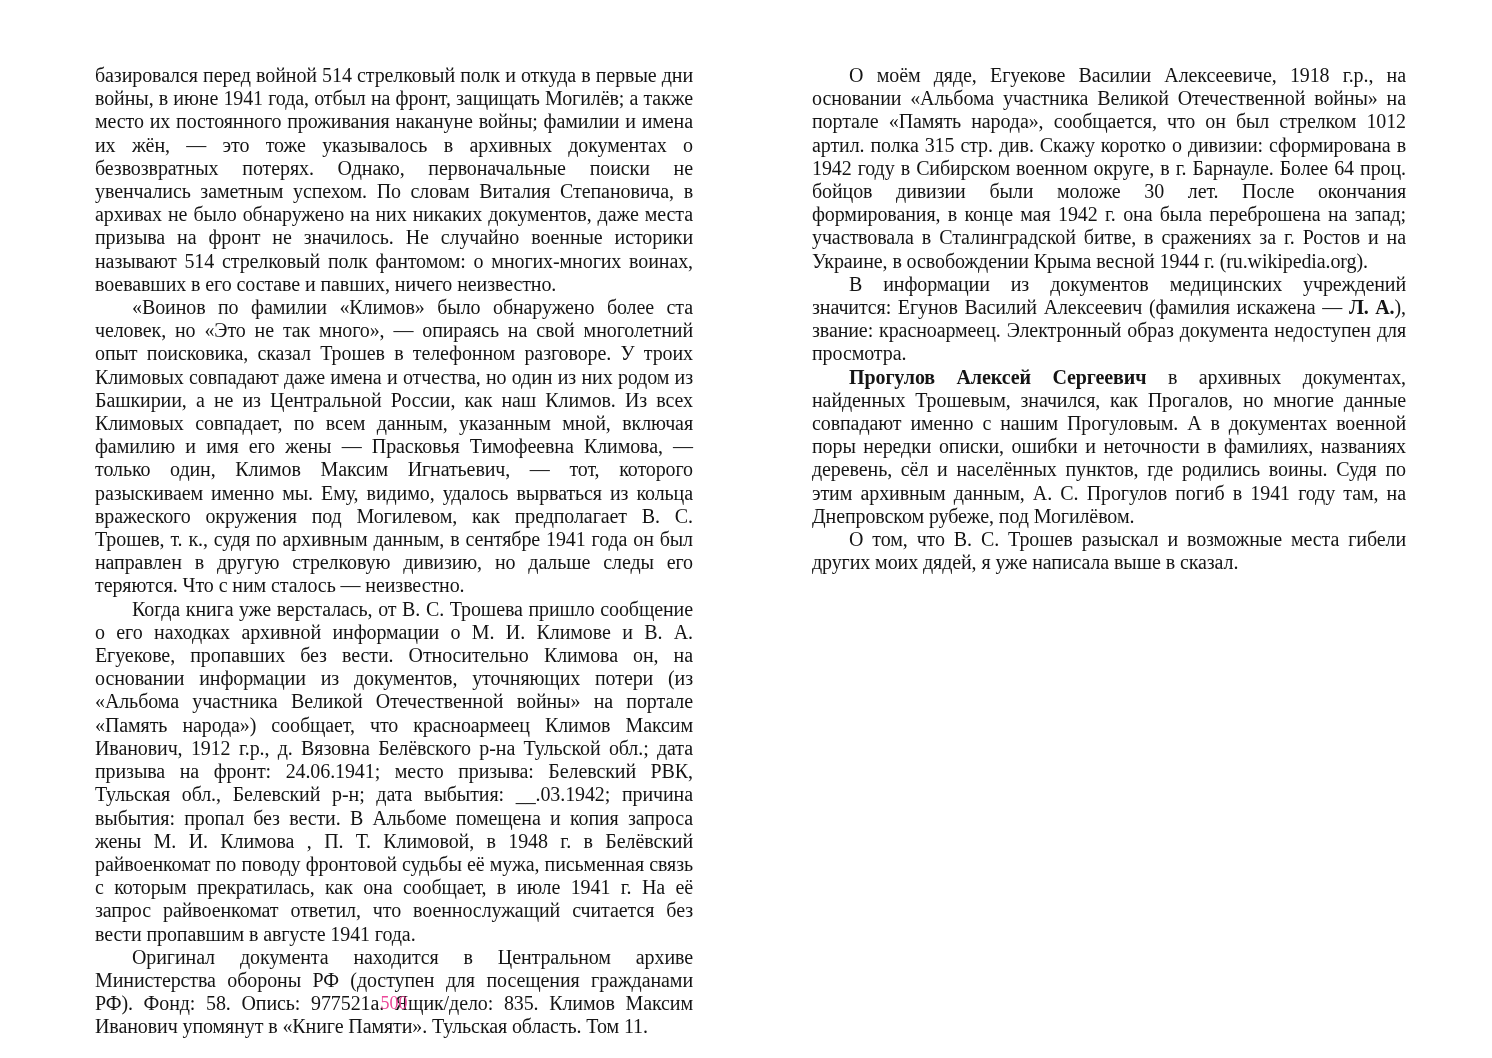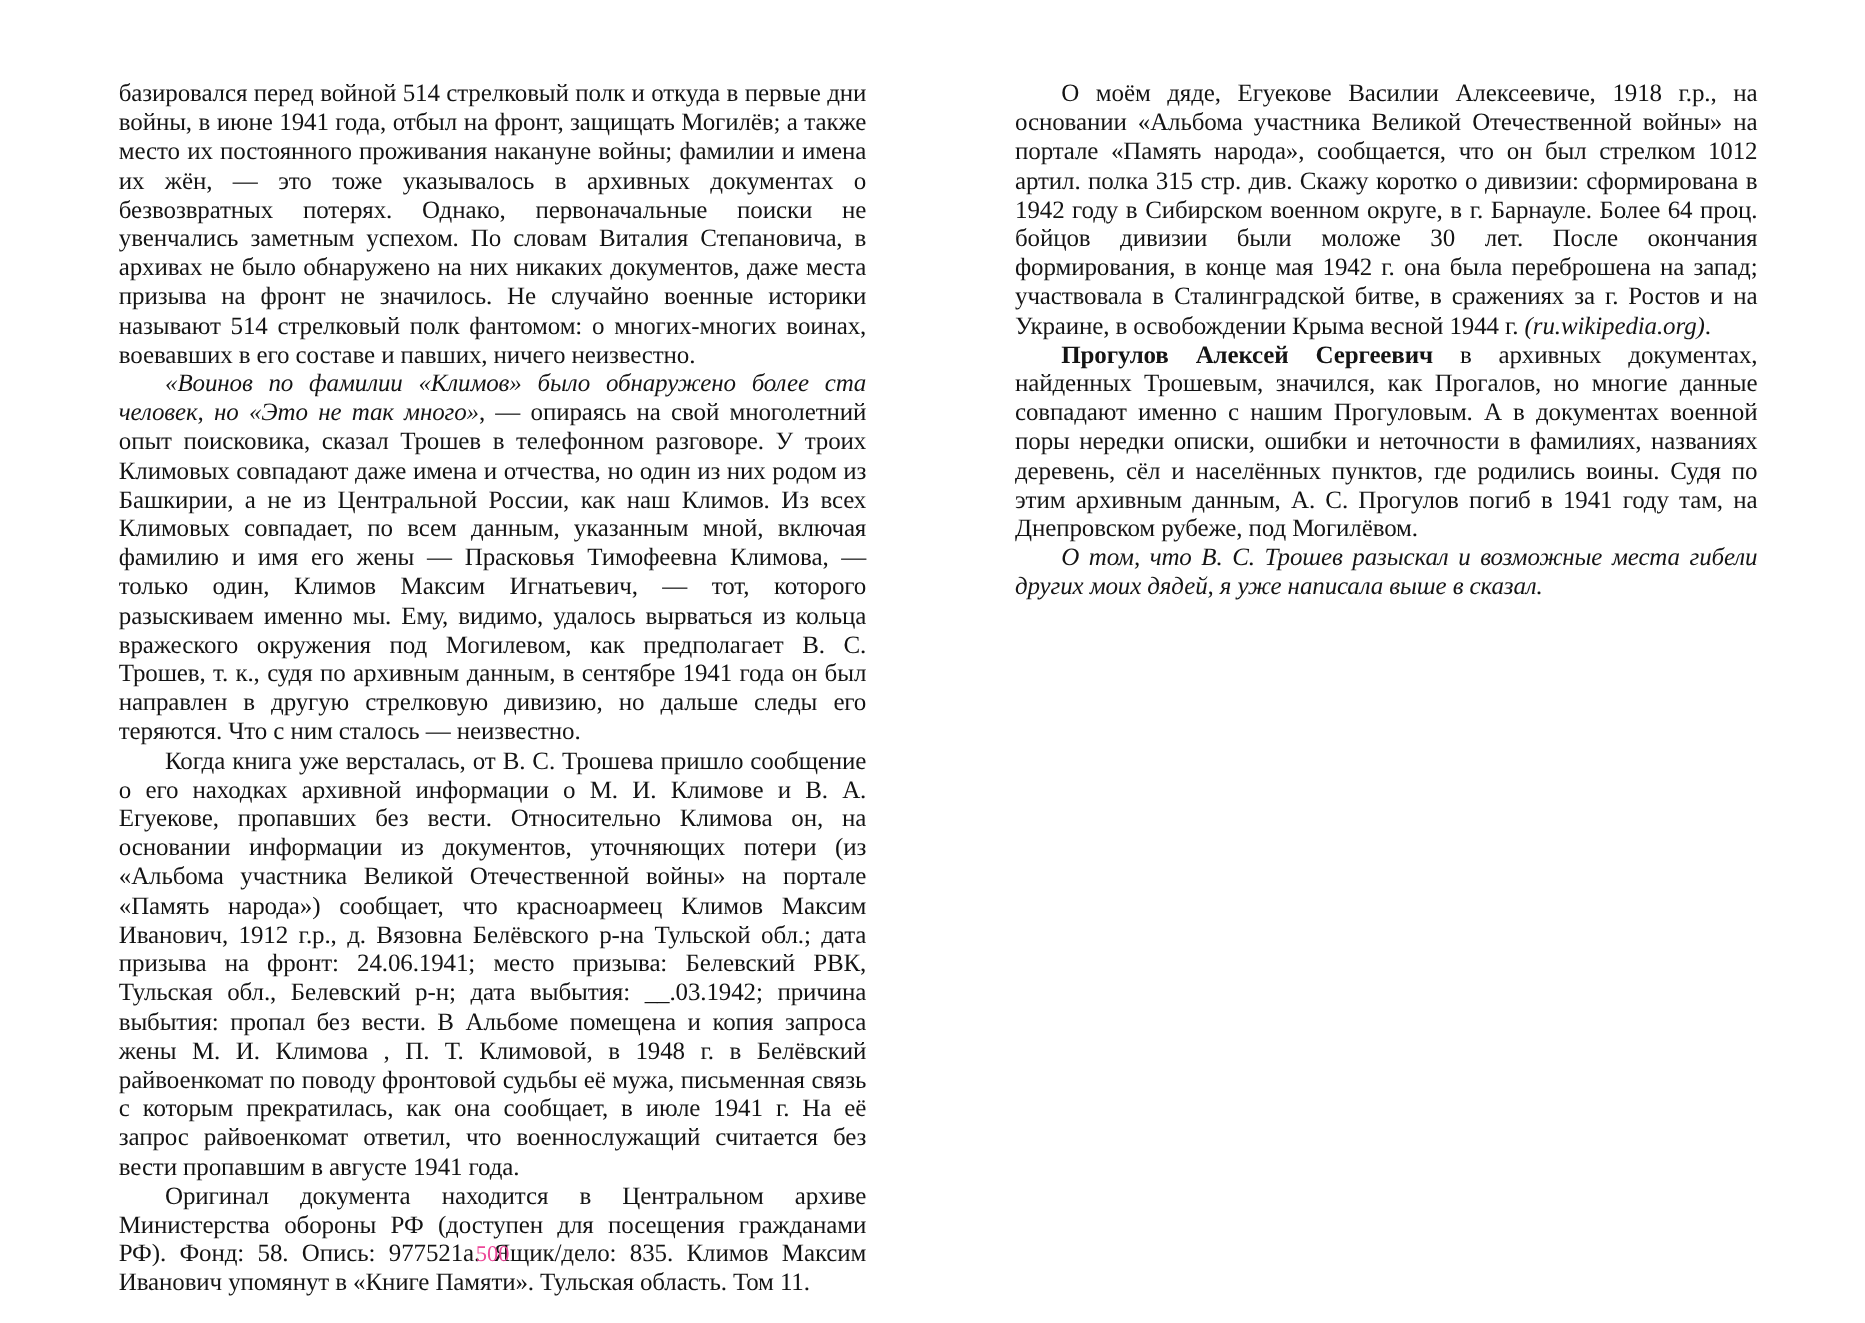--- a/index.html
+++ b/index.html
@@ -39,21 +39,21 @@
     width: 594px;
   }
   p.para {
     margin: 0;
     padding: 0;
   }
   p.para.indent {
     text-indent: 37px;
   }
   .normal { font-style: normal; font-weight: normal; }
-  .italic { font-style: italic; }
+  .italic { }
   .bold   { font-weight: bold; }
   .page-number {
     position: absolute;
     top: 993px;
     font-size: 18px;
     text-align: center;
     color: #ec4899;
   }
   #num-left {
     left: 95px;
@@ -71,20 +71,21 @@
 
   <div class="page-text" id="left-text">
       <p class="para"><span class="normal">базировался перед войной 514 стрелковый полк и откуда в первые дни войны, в июне 1941 года, отбыл на фронт, защищать Могилёв; а также место их постоянного проживания накануне войны; фамилии и имена их жён, — это тоже указывалось в архивных документах о безвозвратных потерях. Однако, первоначальные поиски не увенчались заметным успехом. По словам Виталия Степановича, в архивах не было обнаружено на них никаких документов, даже места призыва на фронт не значилось. Не случайно военные историки называют 514 стрелковый полк фантомом: о многих-многих воинах, воевавших в его составе и павших, ничего неизвестно.</span></p>
       <p class="para indent"><span class="italic">«Воинов по фамилии «Климов» было обнаружено более ста человек, но «Это не так много»</span><span class="normal">, — опираясь на свой многолетний опыт поисковика, сказал Трошев в телефонном разговоре. У троих Климовых совпадают даже имена и отчества, но один из них родом из Башкирии, а не из Центральной России, как наш Климов. Из всех Климовых совпадает, по всем данным, указанным мной, включая фамилию и имя его жены — Прасковья Тимофеевна Климова, — только один, Климов Максим Игнатьевич, — тот, которого разыскиваем именно мы. Ему, видимо, удалось вырваться из кольца вражеского окружения под Могилевом, как предполагает В. С. Трошев, т. к., судя по архивным данным, в сентябре 1941 года он был направлен в другую стрелковую дивизию, но дальше следы его теряются. Что с ним сталось — неизвестно.</span></p>
       <p class="para indent"><span class="normal">Когда книга уже версталась, от В. С. Трошева пришло сообщение о его находках архивной информации о М. И. Климове и В. А. Егуекове, пропавших без вести. Относительно Климова он, на основании информации из документов, уточняющих потери (из «Альбома участника Великой Отечественной войны» на портале «Память народа») сообщает, что красноармеец Климов Максим Иванович, 1912 г.р., д. Вязовна Белёвского р-на Тульской обл.; дата призыва на фронт: 24.06.1941; место призыва: Белевский РВК, Тульская обл., Белевский р-н; дата выбытия: __.03.1942; причина выбытия: пропал без вести. В Альбоме помещена и копия запроса жены М. И. Климова , П. Т. Климовой, в 1948 г. в Белёвский райвоенкомат по поводу фронтовой судьбы её мужа, письменная связь с которым прекратилась, как она сообщает, в июле 1941 г. На её запрос райвоенкомат ответил, что военнослужащий считается без вести пропавшим в августе 1941 года.</span></p>
       <p class="para indent"><span class="normal">Оригинал документа находится в Центральном архиве Министерства обороны РФ (доступен для посещения гражданами РФ). Фонд: 58. Опись: 977521а. Ящик/дело: 835. Климов Максим Иванович упомянут в «Книге Памяти». Тульская область. Том 11.</span></p>
     </div>
 
   <div class="page-text" id="right-text">
       <p class="para indent"><span class="normal">О моём дяде, Егуекове Василии Алексеевиче, 1918 г.р., на основании «Альбома участника Великой Отечественной войны» на портале «Память народа», сообщается, что он был стрелком 1012 артил. полка 315 стр. див. Скажу коротко о дивизии: сформирована в 1942 году в Сибирском военном округе, в г. Барнауле. Более 64 проц. бойцов дивизии были моложе 30 лет. После окончания формирования, в конце мая 1942 г. она была переброшена на запад; участвовала в Сталинградской битве, в сражениях за г. Ростов и на Украине, в освобождении Крыма весной 1944 г. </span><span class="italic">(ru.wikipedia.org)</span><span class="normal">.</span></p>
+      <p class="para indent"><span class="normal">В информации из документов медицинских учреждений значится: Егунов Василий Алексеевич (фамилия искажена — </span><span class="bold">Л. А.</span><span class="normal">), звание: красноармеец. Электронный образ документа недоступен для просмотра.</span></p>
       <p class="para indent"><span class="bold">Прогулов Алексей Сергеевич</span><span class="normal"> в архивных документах, найденных Трошевым, значился, как Прогалов, но многие данные совпадают именно с нашим Прогуловым. А в документах военной поры нередки описки, ошибки и неточности в фамилиях, названиях деревень, сёл и населённых пунктов, где родились воины. Судя по этим архивным данным, А. С. Прогулов погиб в 1941 году там, на Днепровском рубеже, под Могилёвом.</span></p>
       <p class="para indent"><span class="italic">О том, что В. С. Трошев разыскал и возможные места гибели других моих дядей, я уже написала выше в сказал.</span></p>
     </div>
 
   <div class="page-number" id="num-left">500</div>
 
 
 </div>
 
 </body></html>

